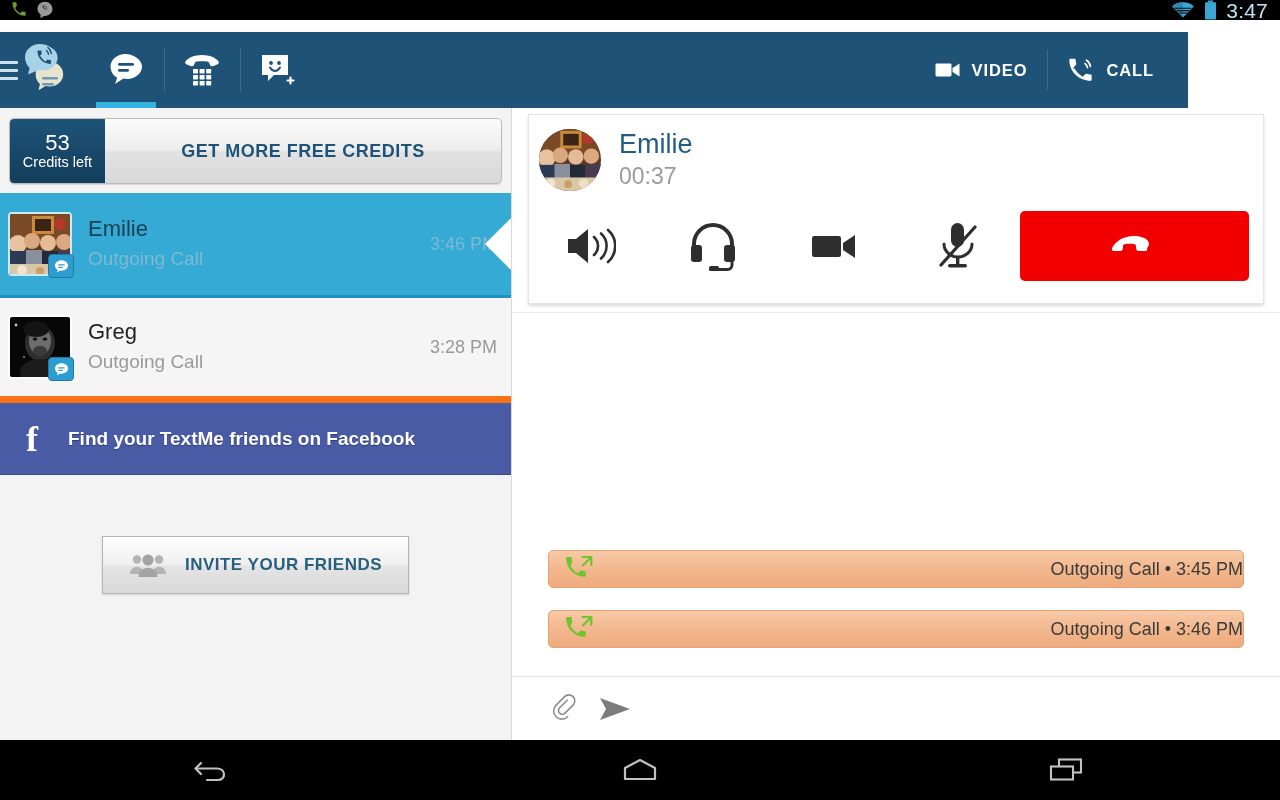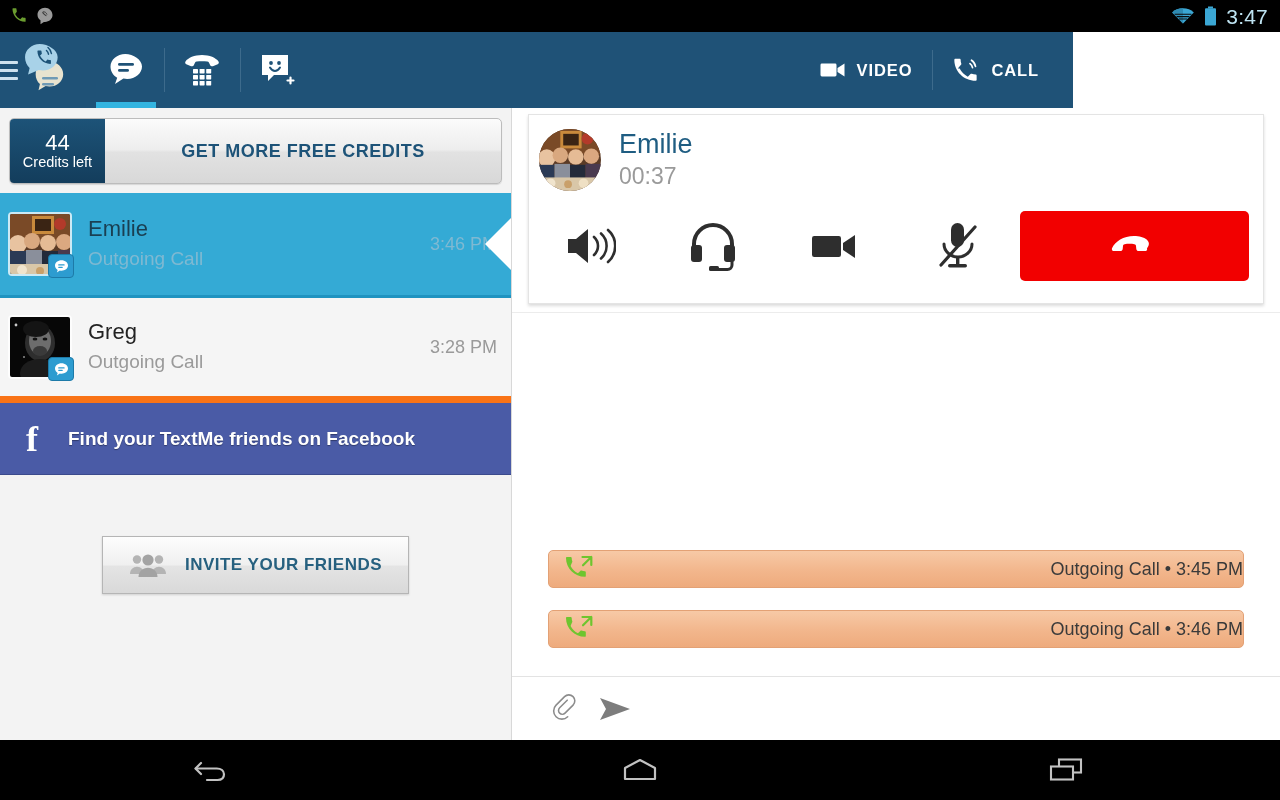--- a/index.html
+++ b/index.html
@@ -8,39 +8,39 @@
     overflow: hidden;
     font-family: "Liberation Sans", sans-serif;
     background: #ffffff;
   }
 
   #app { position: relative; width: 1280px; height: 800px; }
 
   
   .statusbar {
     position: absolute; top: 0; left: 0;
-    width: 1280px; height: 32px;
+    width: 1280px; height: 20px;
     background: #000000;
     display: flex; align-items: center;
   }
   .sb-left { display: flex; align-items: center; gap: 8px; padding-left: 10px; }
   .sb-right {
     margin-left: auto; display: flex; align-items: center;
     gap: 9px; padding-right: 12px;
   }
   .sb-time {
     color: #bfe4f2; font-size: 21px; font-weight: 300;
     letter-spacing: .2px; line-height: 1;
     font-family: "Liberation Sans", sans-serif;
   }
 
   
   .actionbar {
     position: absolute; top: 32px; left: 0;
-    width: 1073px; height: 76px;
+    width: 1188px; height: 76px;
     background: #1f5277;
     display: flex; align-items: center;
   }
   .hamburger {
     width: 26px; margin-left: -8px; display: flex;
     flex-direction: column; gap: 5px; flex: 0 0 auto;
   }
   .hamburger i { display: block; height: 3px; background: #cfe2ee; border-radius: 1px; }
   .applogo { position: relative; width: 62px; height: 58px; margin-left: 2px; flex: 0 0 auto; }
   .tabs { display: flex; align-items: stretch; height: 76px; margin-left: 6px; }
@@ -344,21 +344,21 @@
         <span>CALL</span>
       </div>
     </div>
   </div>
 
   <div class="leftpanel">
 
     <div class="credits-row">
       <div class="credits-bar">
         <div class="credits-badge">
-          <div class="credits-num">44</div>
+          <div class="credits-num">53</div>
           <div class="credits-lbl">Credits left</div>
         </div>
         <div class="credits-cta">GET MORE FREE CREDITS</div>
       </div>
     </div>
 
     <div class="convlist">
 
       <div class="conv selected">
         <div class="avatar-wrap">

